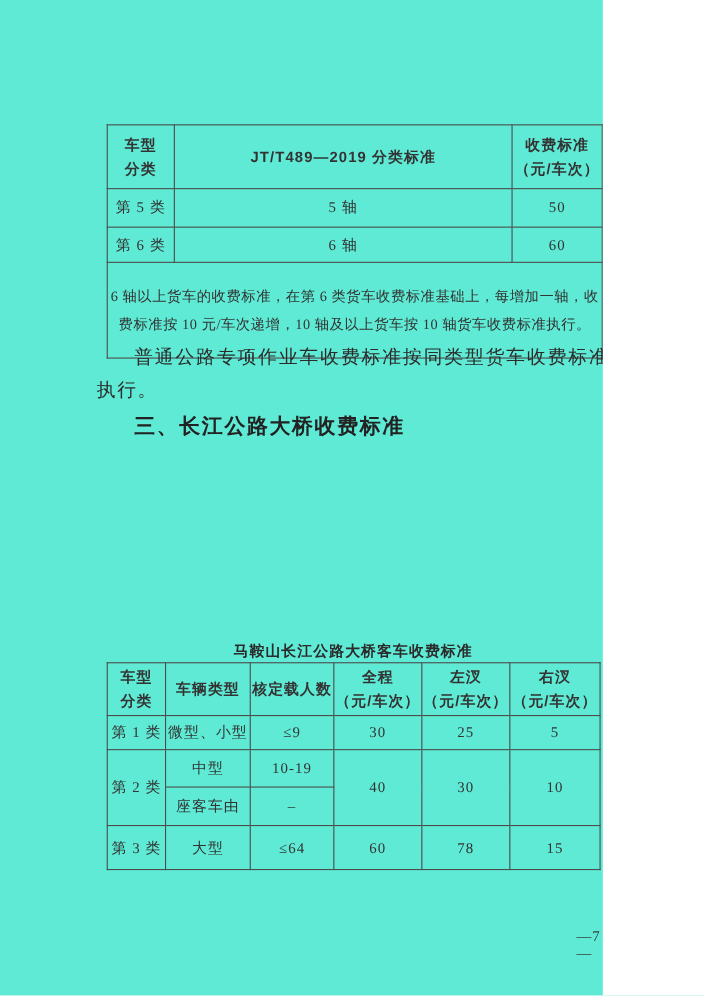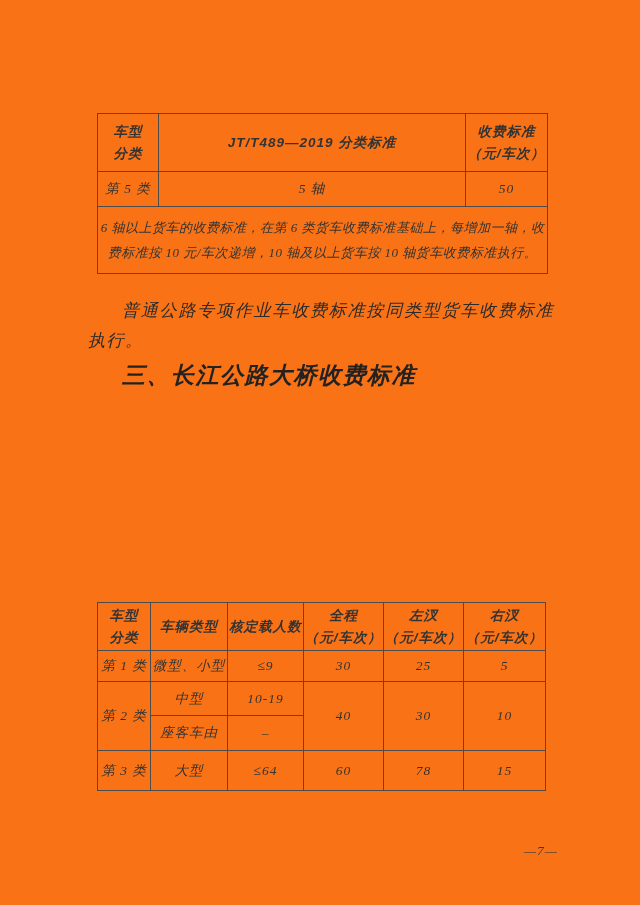--- a/index.html
+++ b/index.html
@@ -1,48 +1,47 @@
 <!DOCTYPE html>
 <html><head>
 <meta charset="utf-8">
 <style>
   html,body { margin:0; padding:0; background:#ffffff; }
   .page {
-    position:relative; width:640px; height:905px;
-    background:#f97316; color:#2e2e2e; overflow:hidden;
+    position:relative; width:548px; height:905px;
+    background:#5eead4; color:#2e2e2e; overflow:hidden;
     font-family:"Liberation Serif","DejaVu Serif",serif;
-    font-style:italic;
   }
   
   table { border-collapse:collapse; table-layout:fixed; }
   td,th { border:1px solid #4c4c4c; text-align:center; vertical-align:middle;
           padding:0; font-weight:normal; }
   th { font-family:"Liberation Sans","DejaVu Sans",sans-serif; font-weight:600;
        font-size:13.5px; letter-spacing:1px; color:#333; }
   td { font-size:13.5px; letter-spacing:1px; color:#333; }
   .hl { display:block; line-height:22px; }
 
   .t1 { position:absolute; left:97px; top:113px; width:450px; }
   .t2 { position:absolute; left:97px; top:602px; width:448px; }
 
   .note-cell {
     text-align:center; font-size:13px; line-height:25px;
-    padding:8px 2px; letter-spacing:0.5px;
+    padding:18px 2px; letter-spacing:0.5px;
   }
 
   
   .text-block { position:absolute; left:88px; top:296px; width:466px; }
   .line, .para {
     margin:0; font-size:17px; line-height:30px; letter-spacing:1.5px;
     color:#2b2b2b;
   }
   .indent { text-indent:34px; }
-  .para { text-align:justify; }
+  .para { text-align:justify;margin-top:14px; }
   .sec-heading {
-    margin:4px 0 0 0; font-size:23px; line-height:30px; letter-spacing:1.5px;
+    margin:4px 0 0 0; font-size:19px; line-height:30px; letter-spacing:1.5px;
     font-family:"Liberation Sans","DejaVu Sans",sans-serif; font-weight:bold;
     color:#222; text-indent:34px;
   }
 
   .t2-title {
     position:absolute; left:97px; top:583px; width:448px; text-align:center;
     font-family:"Liberation Sans","DejaVu Sans",sans-serif; font-weight:bold;
     font-size:13.5px; letter-spacing:1px; color:#2b2b2b;
   }
 
@@ -72,31 +71,37 @@
         <th>
           <span class="hl">收费标准</span>
           <span class="hl">（元/车次）</span>
         </th>
       </tr>
       <tr style="height:35px">
         <td>第 5 类</td>
         <td>5 轴</td>
         <td>50</td>
       </tr>
+      <tr style="height:32px">
+        <td>第 6 类</td>
+        <td>6 轴</td>
+        <td>60</td>
+      </tr>
       <tr style="height:51px">
         <td colspan="3" class="note-cell">6 轴以上货车的收费标准，在第 6 类货车收费标准基础上，每增加一轴，收费标准按 10 元/车次递增，10 轴及以上货车按 10 轴货车收费标准执行。</td>
       </tr>
     </tbody>
   </table>
 
   <div class="text-block">
     <p class="para indent">普通公路专项作业车收费标准按同类型货车收费标准执行。</p>
     <p class="sec-heading">三、长江公路大桥收费标准</p>
   </div>
 
+  <div class="t2-title">马鞍山长江公路大桥客车收费标准</div>
 
   <table class="t2">
     <colgroup>
       <col style="width:53px">
         <col style="width:77px">
         <col style="width:76px">
       <col style="width:80px">
         <col style="width:80px">
         <col style="width:82px">
     </colgroup>

